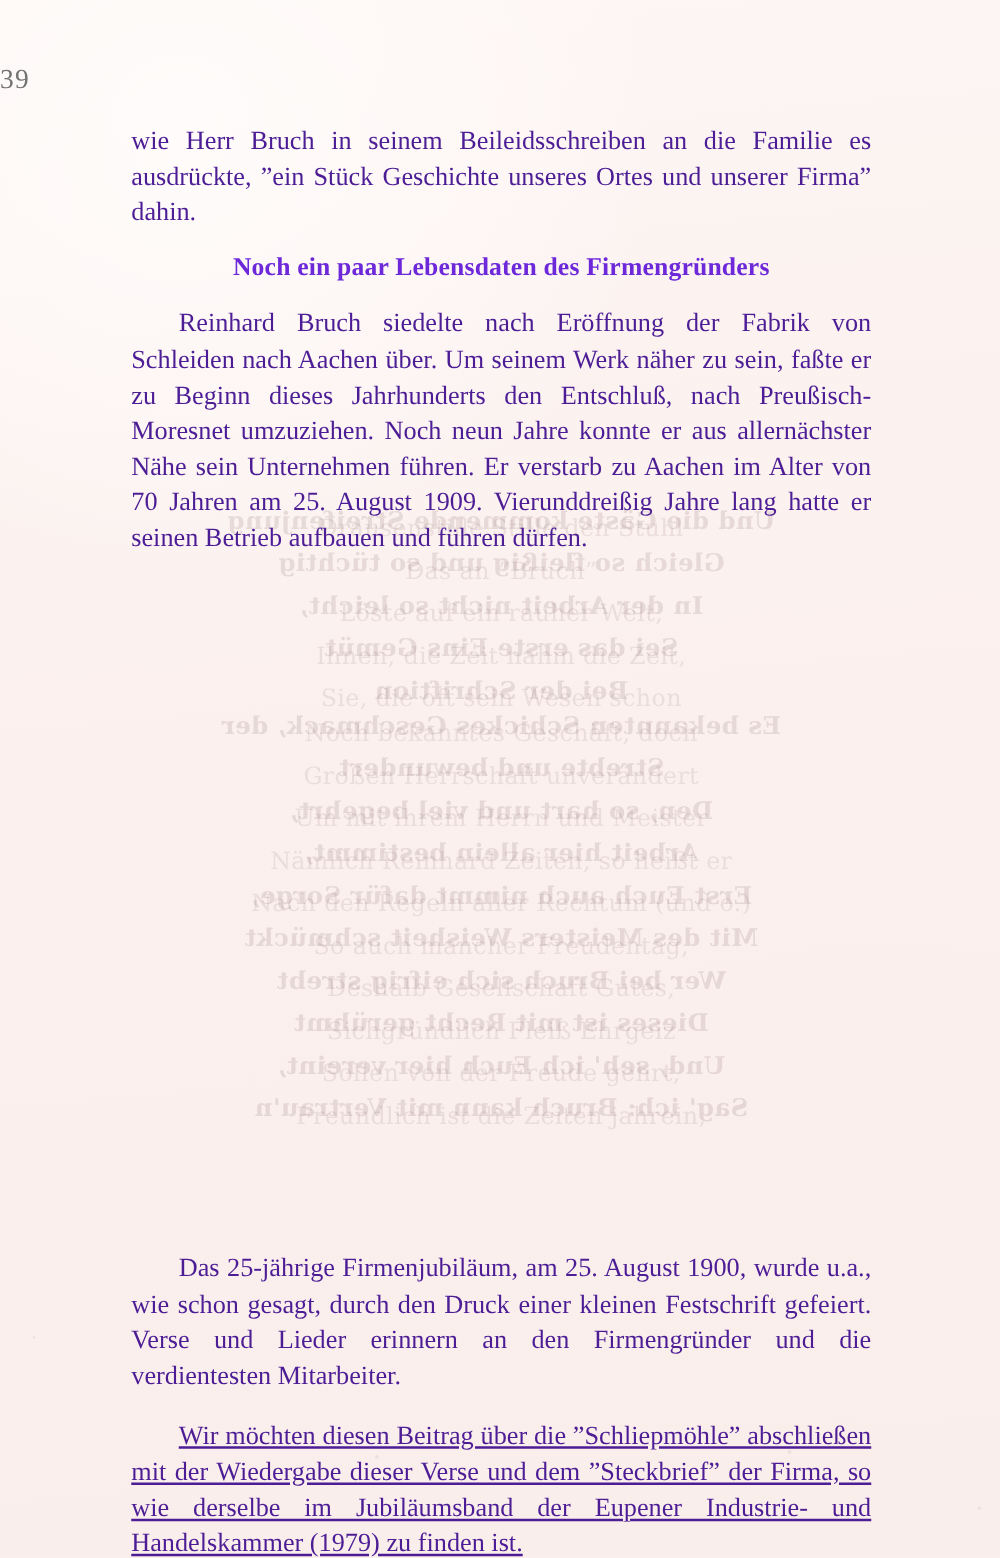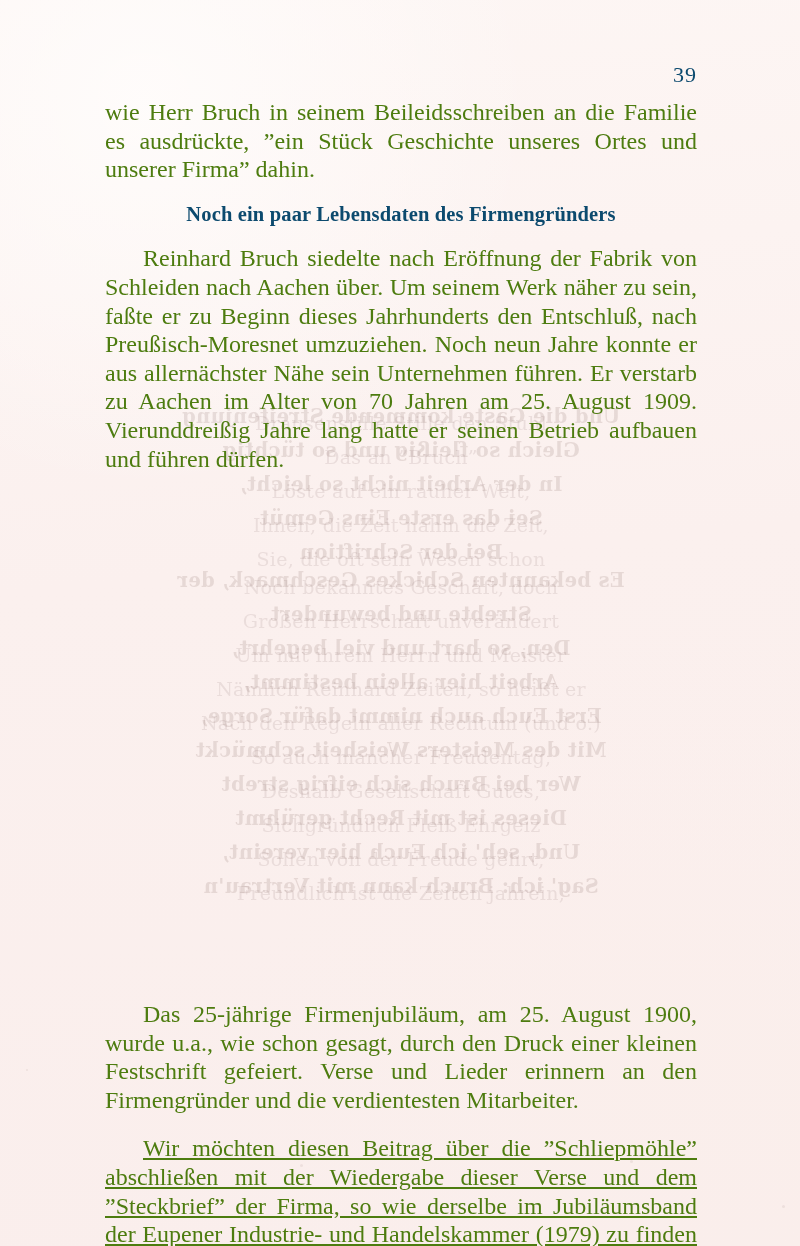--- a/index.html
+++ b/index.html
@@ -27,57 +27,56 @@
     pointer-events: none;
   }
 
   .page {
     position: absolute;
     inset: 0;
   }
 
   .folio {
     position: absolute;
-    top: 62px;
+    top: 50px;
     left: 0;
     right: 103px;
-    text-align: right;
     font-size: 22px;
     letter-spacing: 1px;
-    color: #0c4a6e;
+    color: #737373;
   }
 
   .textblock {
     position: absolute;
     left: 105px;
     width: 592px;
     top: 98px;
   }
 
   p.para {
     margin: 0;
-    font-size: 24px;
+    font-size: 21px;
     line-height: 28.6px;
     text-align: justify;
     text-justify: inter-word;
-    color: #4d7c0f;
+    color: #4c1d95;
     -webkit-font-smoothing: antialiased;
   }
   p.para.indent {
     text-indent: 38px;
     margin-top: 16px;
   }
 
   h2.section-heading {
     margin: 16px 0 4px 0;
     font-size: 20.5px;
     line-height: 28.6px;
     font-weight: bold;
     text-align: center;
-    color: #0c4a6e;
+    color: #6d28d9;
     letter-spacing: 0.15px;
   }
 
   
   .ghost {
     position: absolute;
     left: 105px;
     width: 592px;
     top: 400px;
     height: 545px;

